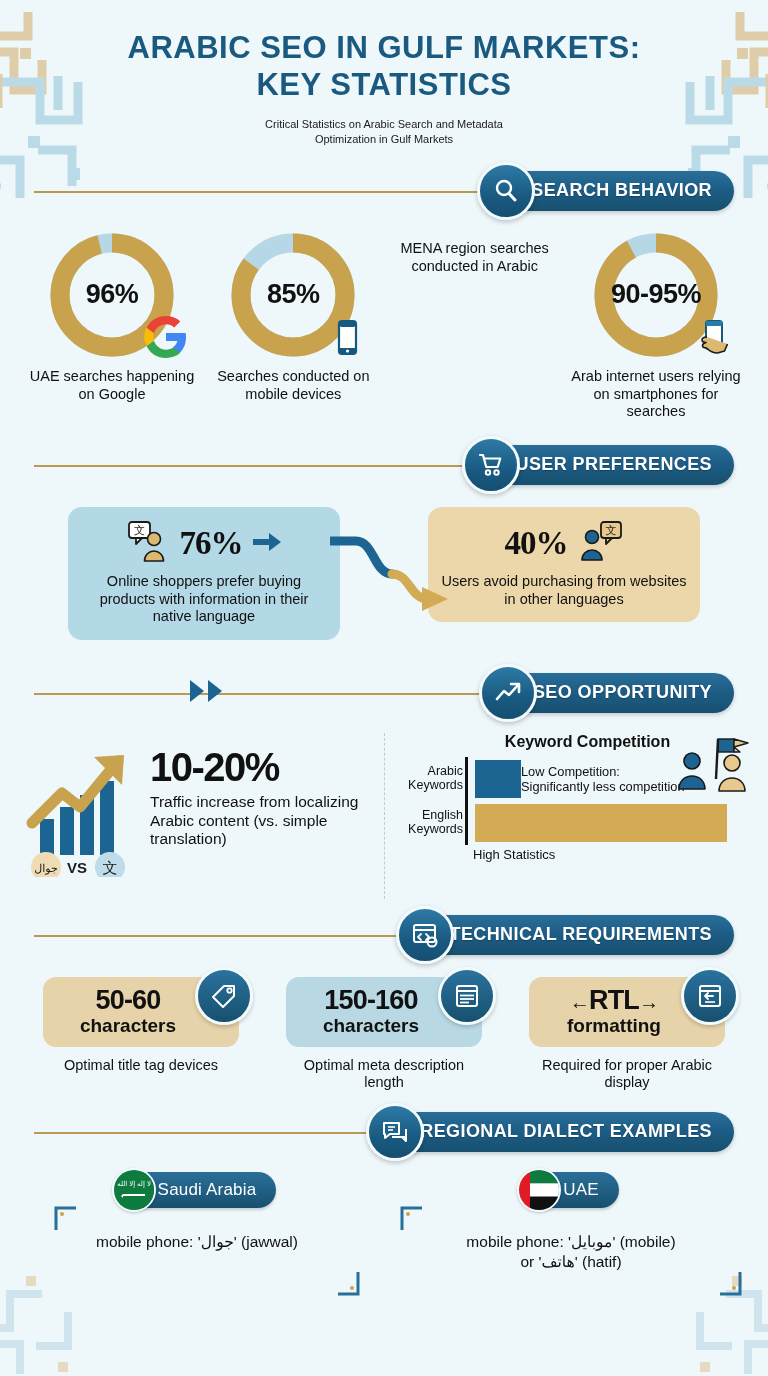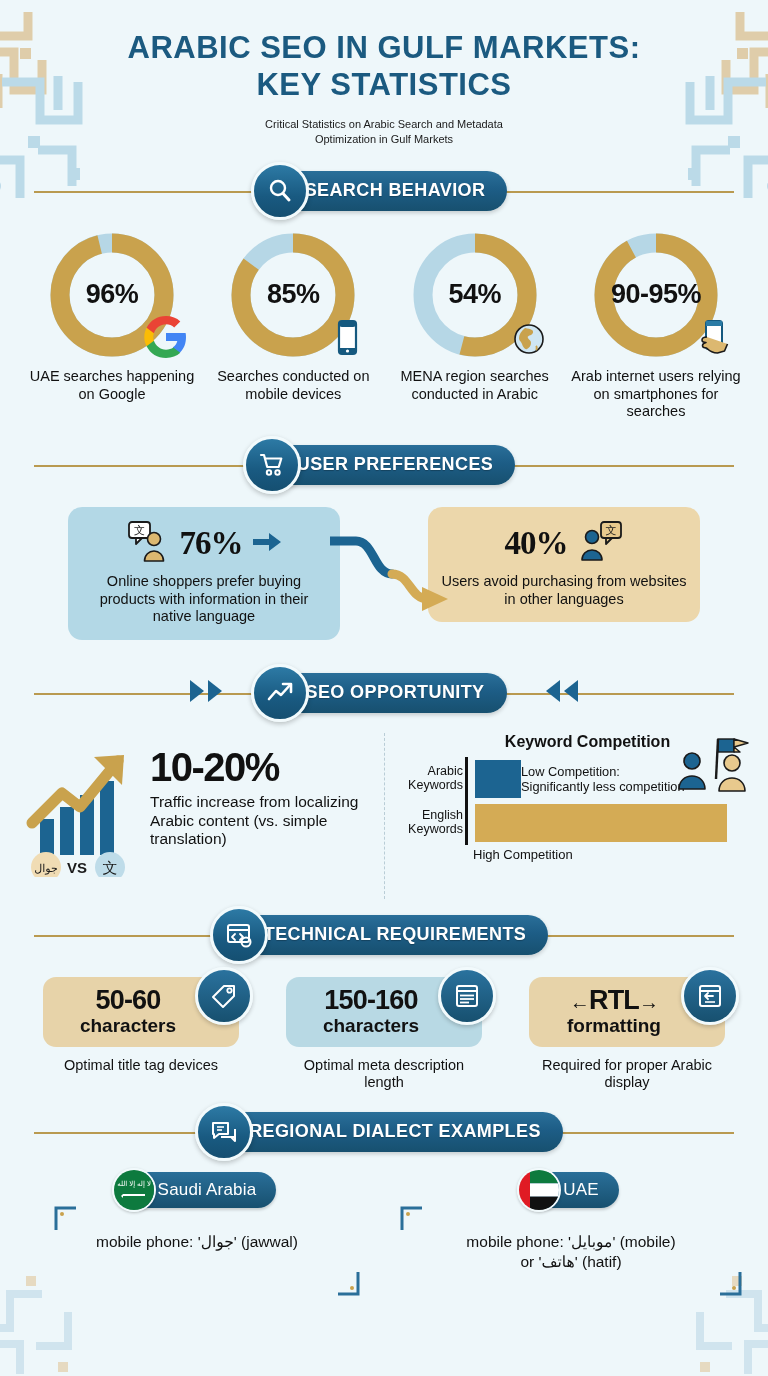--- a/index.html
+++ b/index.html
@@ -27,21 +27,21 @@
     color:#1b5a80;line-height:1.18;margin:0 auto;max-width:560px;
     text-transform:uppercase;
   }
   .subtitle{
     margin:14px auto 0;max-width:430px;
     font-size:11px;line-height:1.35;color:#1a1a1a;font-weight:400;
   }
 
   
   .banner-wrap{
-    position:relative;display:flex;align-items:center;justify-content:center;
+    position:relative;display:flex;align-items:center;justify-content:flex-end;
     margin:0 34px;height:52px;
   }
   .banner-rule{
     position:absolute;left:0;right:0;top:50%;height:2px;
     background:#b99a50;
   }
   .banner{
     position:relative;display:inline-flex;align-items:center;
     background:linear-gradient(180deg,#2a6f99 0%,#1d5d86 45%,#17506f 100%);
     border-radius:26px;height:40px;padding:0 22px 0 44px;
@@ -268,34 +268,20 @@
             <rect x="16" y="8" width="17" height="6" rx="3" fill="#15597f"></rect>
             <rect x="16" y="35" width="17" height="6" fill="#15597f"></rect>
             <circle cx="24.5" cy="38" r="1.6" fill="#fff"></circle>
           </svg>
         </div>
       </div>
       <div class="donut-cap">Searches conducted on mobile devices</div>
     </div>
 
     <div class="donut-col">
-      <div class="donut-box">
-        <svg width="128" height="128" viewBox="0 0 128 128">
-          <circle cx="64" cy="64" r="52" fill="none" stroke="#b6d7e6" stroke-width="19"></circle>
-          <circle cx="64" cy="64" r="52" fill="none" stroke="#c9a24d" stroke-width="19" stroke-dasharray="176.4 326.7" transform="rotate(-90 64 64)"></circle>
-        </svg>
-        <div class="donut-val">54%</div>
-        <div class="donut-icon">
-          <svg width="48" height="48" viewBox="0 0 48 48">
-            <circle cx="24" cy="26" r="14" fill="#cfe6f2" stroke="#1a1a1a" stroke-width="1.6"></circle>
-            <path d="M20 15c3 1 5 .5 7 2s1 4-1 5-4 1-3 3 3 2 3 5-2 5-4 6-4-2-5-5-3-3-3-6 2-7 6-10z" fill="#c9a24d"></path>
-            <path d="M31 33c1 1 1 3 0 4" stroke="#c9a24d" stroke-width="2" fill="none"></path>
-          </svg>
-        </div>
-      </div>
       <div class="donut-cap">MENA region searches conducted in Arabic</div>
     </div>
 
     <div class="donut-col">
       <div class="donut-box">
         <svg width="128" height="128" viewBox="0 0 128 128">
           <circle cx="64" cy="64" r="52" fill="none" stroke="#b6d7e6" stroke-width="19"></circle>
           <circle cx="64" cy="64" r="52" fill="none" stroke="#c9a24d" stroke-width="19" stroke-dasharray="300.6 326.7" transform="rotate(-90 64 64)"></circle>
         </svg>
         <div class="donut-val">90-95%</div>
@@ -448,21 +434,21 @@
           </div>
         </div>
         <div class="kw-row">
           <div class="kw-lab">
             <div>English</div>
               <div>Keywords</div>
           </div>
           <div class="kw-bar gold"></div>
         </div>
       </div>
-      <div class="kw-foot">High Competition</div>
+      <div class="kw-foot">High Statistics</div>
     </div>
   </div>
 
   <div class="banner-wrap" style="margin-top:10px;">
     <div class="banner-rule"></div>
     <div class="banner">
       <div class="banner-badge">
         <svg width="28" height="28" viewBox="0 0 28 28">
           <rect x="3" y="4" width="21" height="17" rx="2" fill="none" stroke="#fff" stroke-width="2"></rect>
           <line x1="3" y1="9" x2="24" y2="9" stroke="#fff" stroke-width="2"></line>

